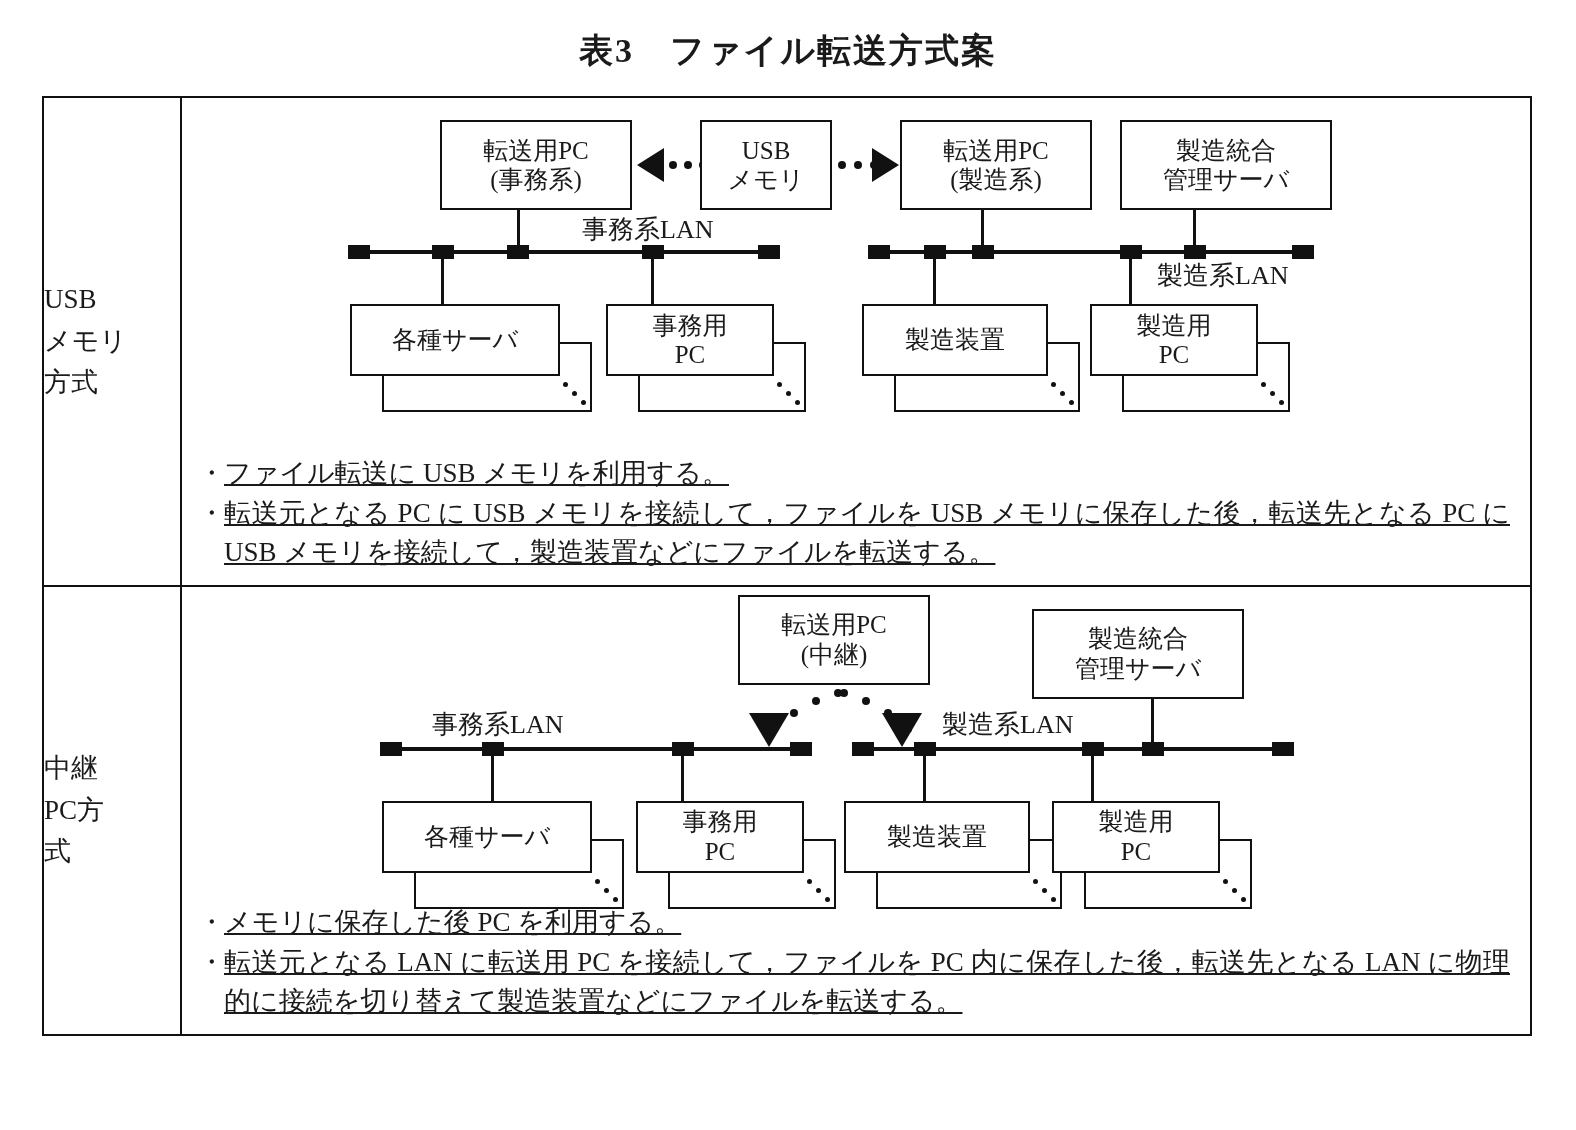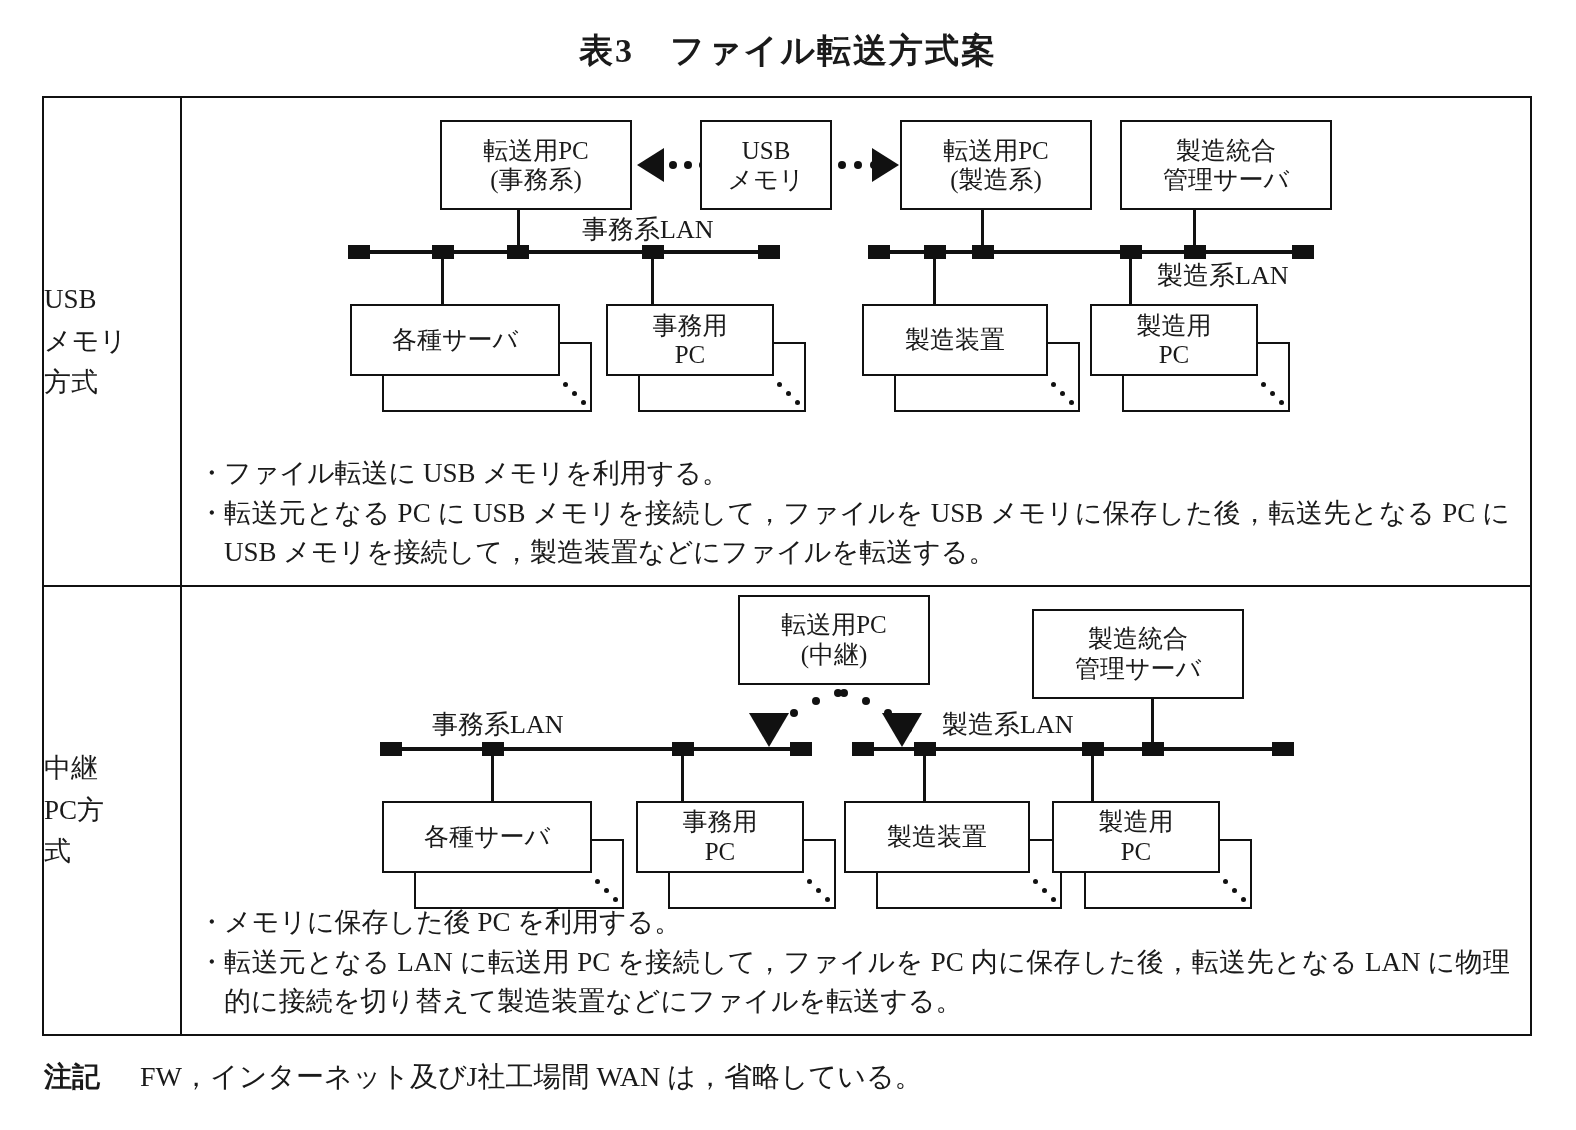--- a/index.html
+++ b/index.html
@@ -189,20 +189,21 @@
     line-height: 1.42;
     padding: 4px 20px 12px 16px;
   }
   .bullet {
     display: block;
     text-indent: 0;
     padding-left: 26px;
     position: relative;
     margin-bottom: 2px;
     text-align: justify;
+    text-decoration: underline;
   }
   .bullet::before {
     content: "\30FB";
     position: absolute;
     left: 0;
     top: 0;
   }
   .note {
     position: absolute;
     left: 44px;
@@ -466,19 +467,14 @@
 
         <div class="bullets">
           <span class="bullet">メモリに保存した後 PC を利用する。</span>
           <span class="bullet">転送元となる LAN に転送用 PC を接続して，ファイルを PC 内に保存した後，転送先となる LAN に物理的に接続を切り替えて製造装置などにファイルを転送する。</span>
         </div>
       </td>
     </tr>
   </tbody>
     </table>
 
-  <div class="note">
-    <b>注記</b>
-    <span style="display:inline-block; width:26px;"></span>
-    <span>FW，インターネット及びJ社工場間 WAN は，省略している。</span>
-  </div>
 
 </div>
 
 </body></html>

